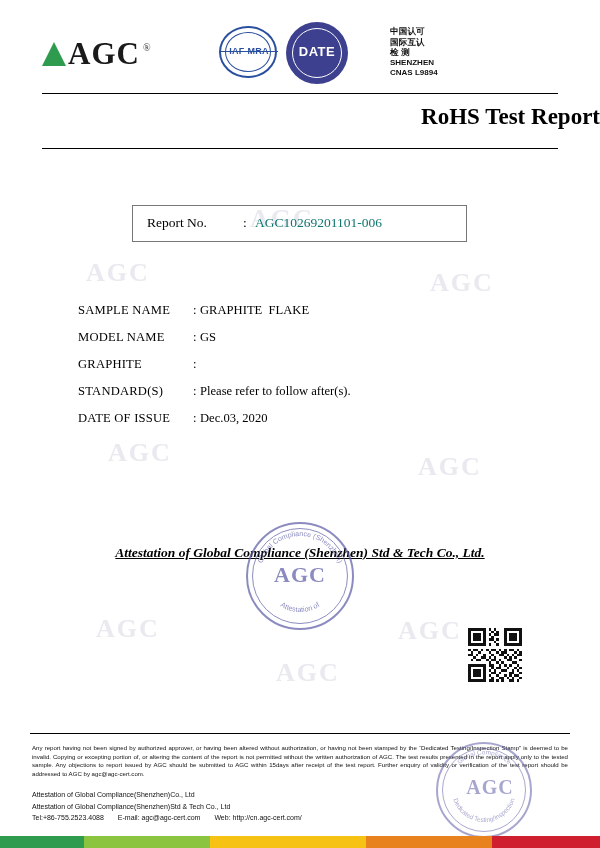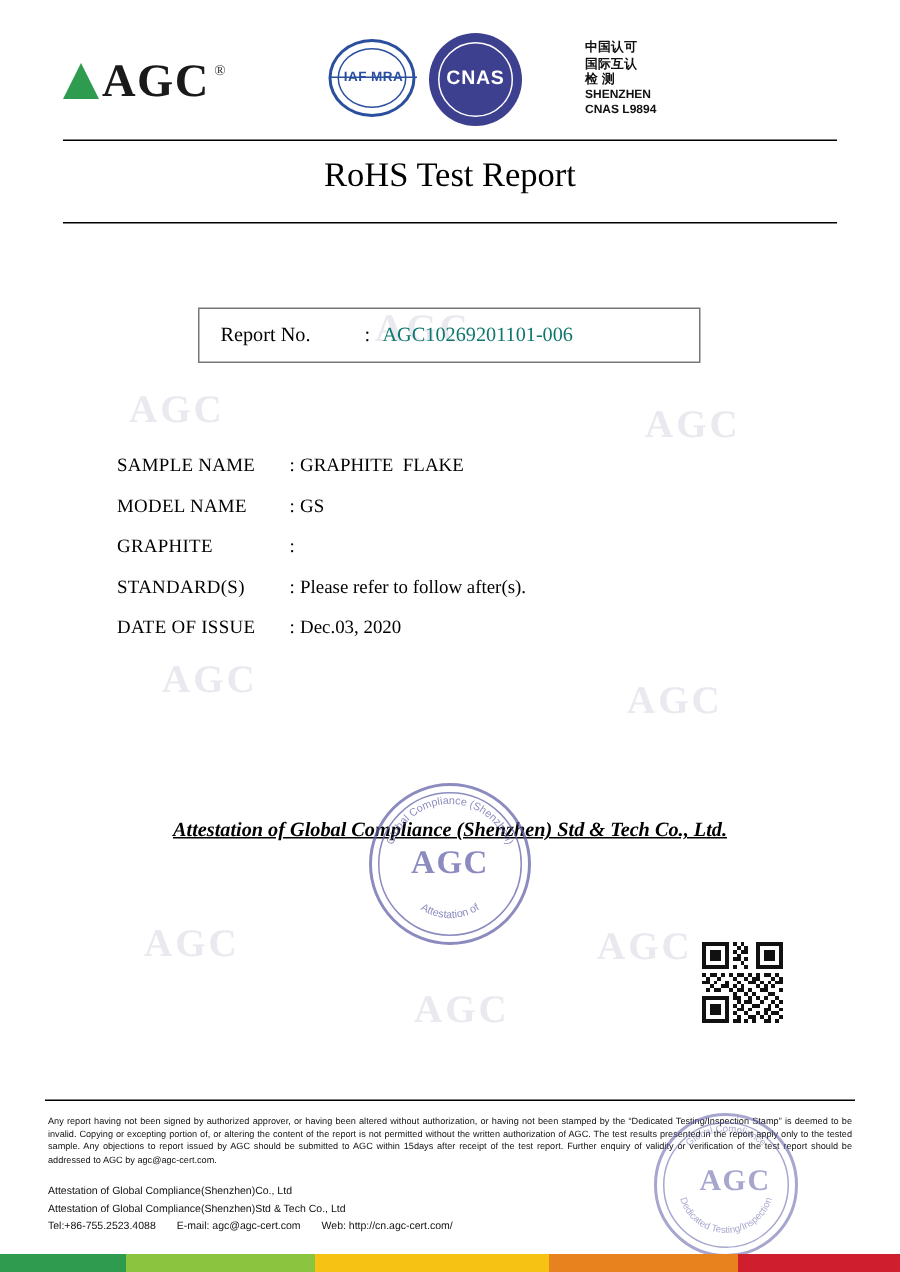--- a/index.html
+++ b/index.html
@@ -152,23 +152,23 @@
     width: 516px;
     height: 1px;
     background: #000;
   }
   .title-rule.top { top: 93px; }
   .title-rule.bottom { top: 148px; }
   .doc-title {
     position: absolute;
     left: 0; top: 104px;
     width: 600px;
-    text-align: center;
+    text-align: right;
     font-size: 23px;
-    font-weight: normal;
+    font-weight: bold;
     color: #000;
     font-family: "Liberation Serif", serif;
   }
 
   
   .report-box {
     position: absolute;
     left: 132px;
     top: 205px;
     width: 335px;
@@ -371,21 +371,21 @@
 
     <div class="iaf-mark">
       <div class="ring"></div>
       <div class="ring2"></div>
       <div class="label">IAF MRA</div>
       <div class="strike"></div>
     </div>
 
     <div class="cnas-mark">
       <div class="circ"></div>
-      <div class="cn">CNAS</div>
+      <div class="cn">DATE</div>
     </div>
 
     <div class="cnas-txt">
       <div class="zh">中国认可</div>
       <div class="zh">国际互认</div>
       <div class="zh">检 测</div>
       <div>SHENZHEN</div>
       <div>CNAS L9894</div>
     </div>
   </div>

